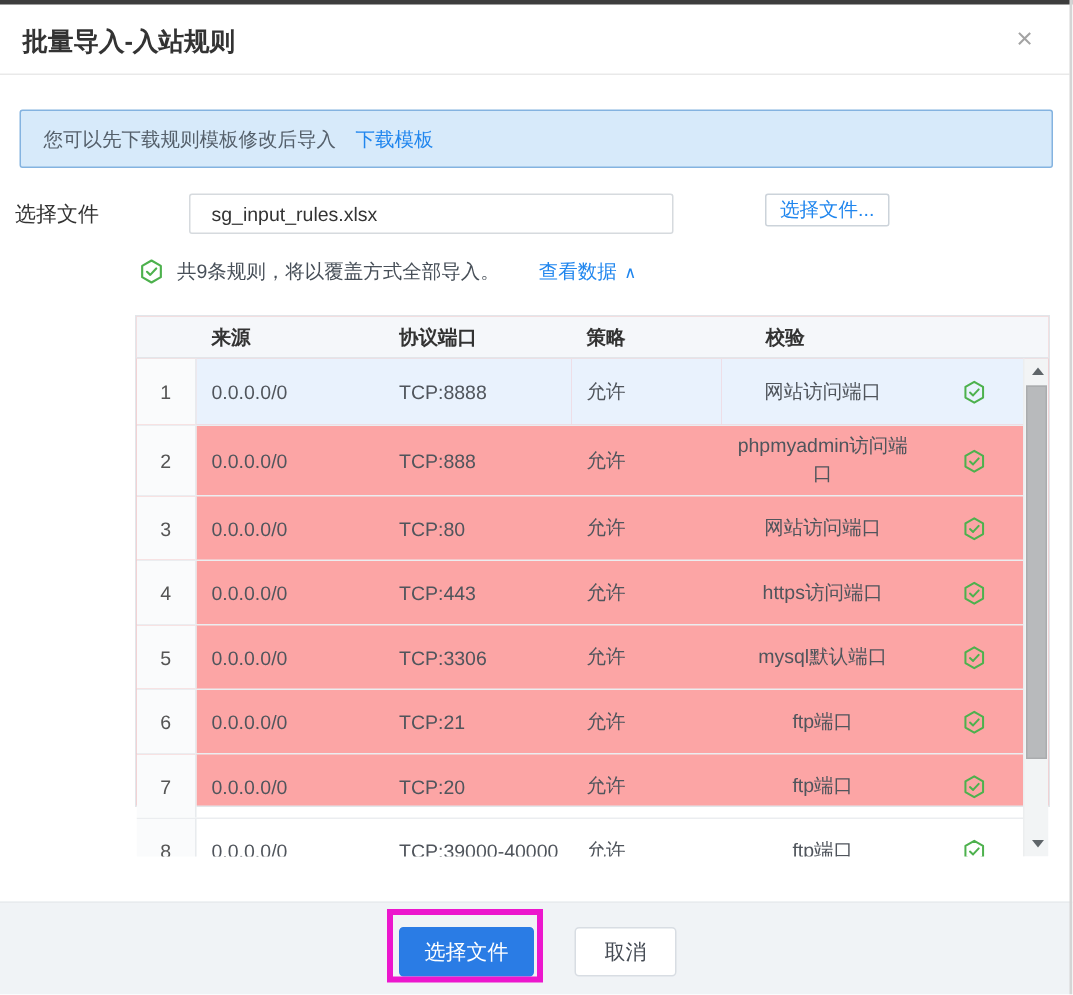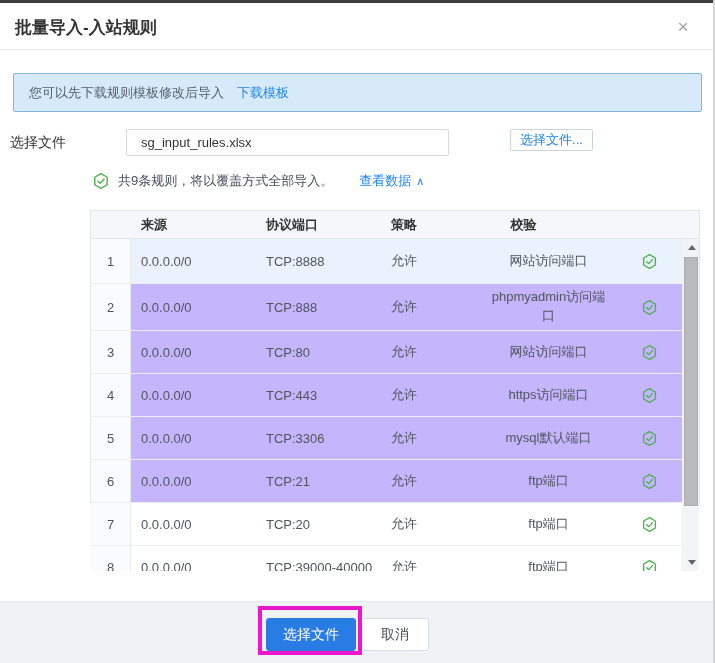--- a/index.html
+++ b/index.html
@@ -33,21 +33,21 @@
                 border:1px solid #ccd3da; border-radius:2px; color:#2086ee; font-size:13px; cursor:pointer;
                 font-family:"Liberation Sans","DejaVu Sans",sans-serif; }
 
   
   .summary { position:absolute; left:92px; top:171px; height:20px; display:flex; align-items:center; font-size:13px; color:#474f58; }
   .summary .txt { margin-left:8px; }
   .summary .view-link { margin-left:26px; font-size:13px; display:flex; align-items:center; }
   .summary .caret { margin-left:5px; font-size:11px; color:#2086ee; }
 
   
-  .tbl { position:absolute; left:90px; top:210px; width:610px; height:293px; border:1px solid #e2e6ea; background:#c4b5fd; }
+  .tbl { position:absolute; left:90px; top:210px; width:610px; height:328px; border:1px solid #e2e6ea; background:#fca5a5; }
   .thead { display:flex; height:28px; background:#f5f7fa; border-bottom:1px solid #e2e6ea; align-items:center;
            font-size:13px; font-weight:bold; color:#333; }
   .tbody { position:relative; height:332px; overflow:hidden; }
   .trow { display:flex; width:592px; border-bottom:1px solid #ebedf0; align-items:stretch; font-size:13px; color:#50555c; }
   .h43 { height:43px; } .h45 { height:45px; } .h47 { height:47px; }
   .trow.selected .cell:not(.num) { background:#e9f2fd; }
   .cell { display:flex; align-items:center; }
   .num  { width:40px; justify-content:center; background:#fafbfc; border-right:1px solid #e8ebee; color:#555; }
   .hnum { width:40px; }
   .src  { width:125px; padding-left:10px; }
@@ -64,21 +64,21 @@
   .sb-up { top:0; } .sb-down { bottom:0; }
   .tri-up   { width:0; height:0; border-left:4px solid transparent; border-right:4px solid transparent; border-bottom:5px solid #5f6569; }
   .tri-down { width:0; height:0; border-left:4px solid transparent; border-right:4px solid transparent; border-top:5px solid #5f6569; }
   .sb-thumb { position:absolute; left:1px; top:18px; width:14px; height:249px; background:#b8babc; border:1px solid #aaacae; cursor:pointer; }
 
   
   .footer { position:absolute; left:0; top:601px; width:715px; height:62px; background:#f0f3f6; border-top:1px solid #e8ebee; }
   .btn-primary { position:absolute; left:266px; top:16px; width:90px; height:33px; background:#2a7ce5; color:#fff;
                  border:1px solid #2a7ce5; border-radius:3px; font-size:14px; cursor:pointer;
                  font-family:"Liberation Sans","DejaVu Sans",sans-serif; }
-  .btn-cancel  { position:absolute; left:361px; top:16px; width:68px; height:33px; background:#fff; color:#454b54;
+  .btn-cancel  { position:absolute; left:383px; top:16px; width:68px; height:33px; background:#fff; color:#454b54;
                  border:1px solid #d8dde3; border-radius:3px; font-size:14px; cursor:pointer;
                  font-family:"Liberation Sans","DejaVu Sans",sans-serif; }
   .hl-box { position:absolute; left:258px; top:606px; width:104px; height:49px; border:4px solid #ec16cd; z-index:30; pointer-events:none; }
 
   .check-svg { display:block; }
 </style>
 </head>
 <body>
 
 <svg width="0" height="0" style="position:absolute">

